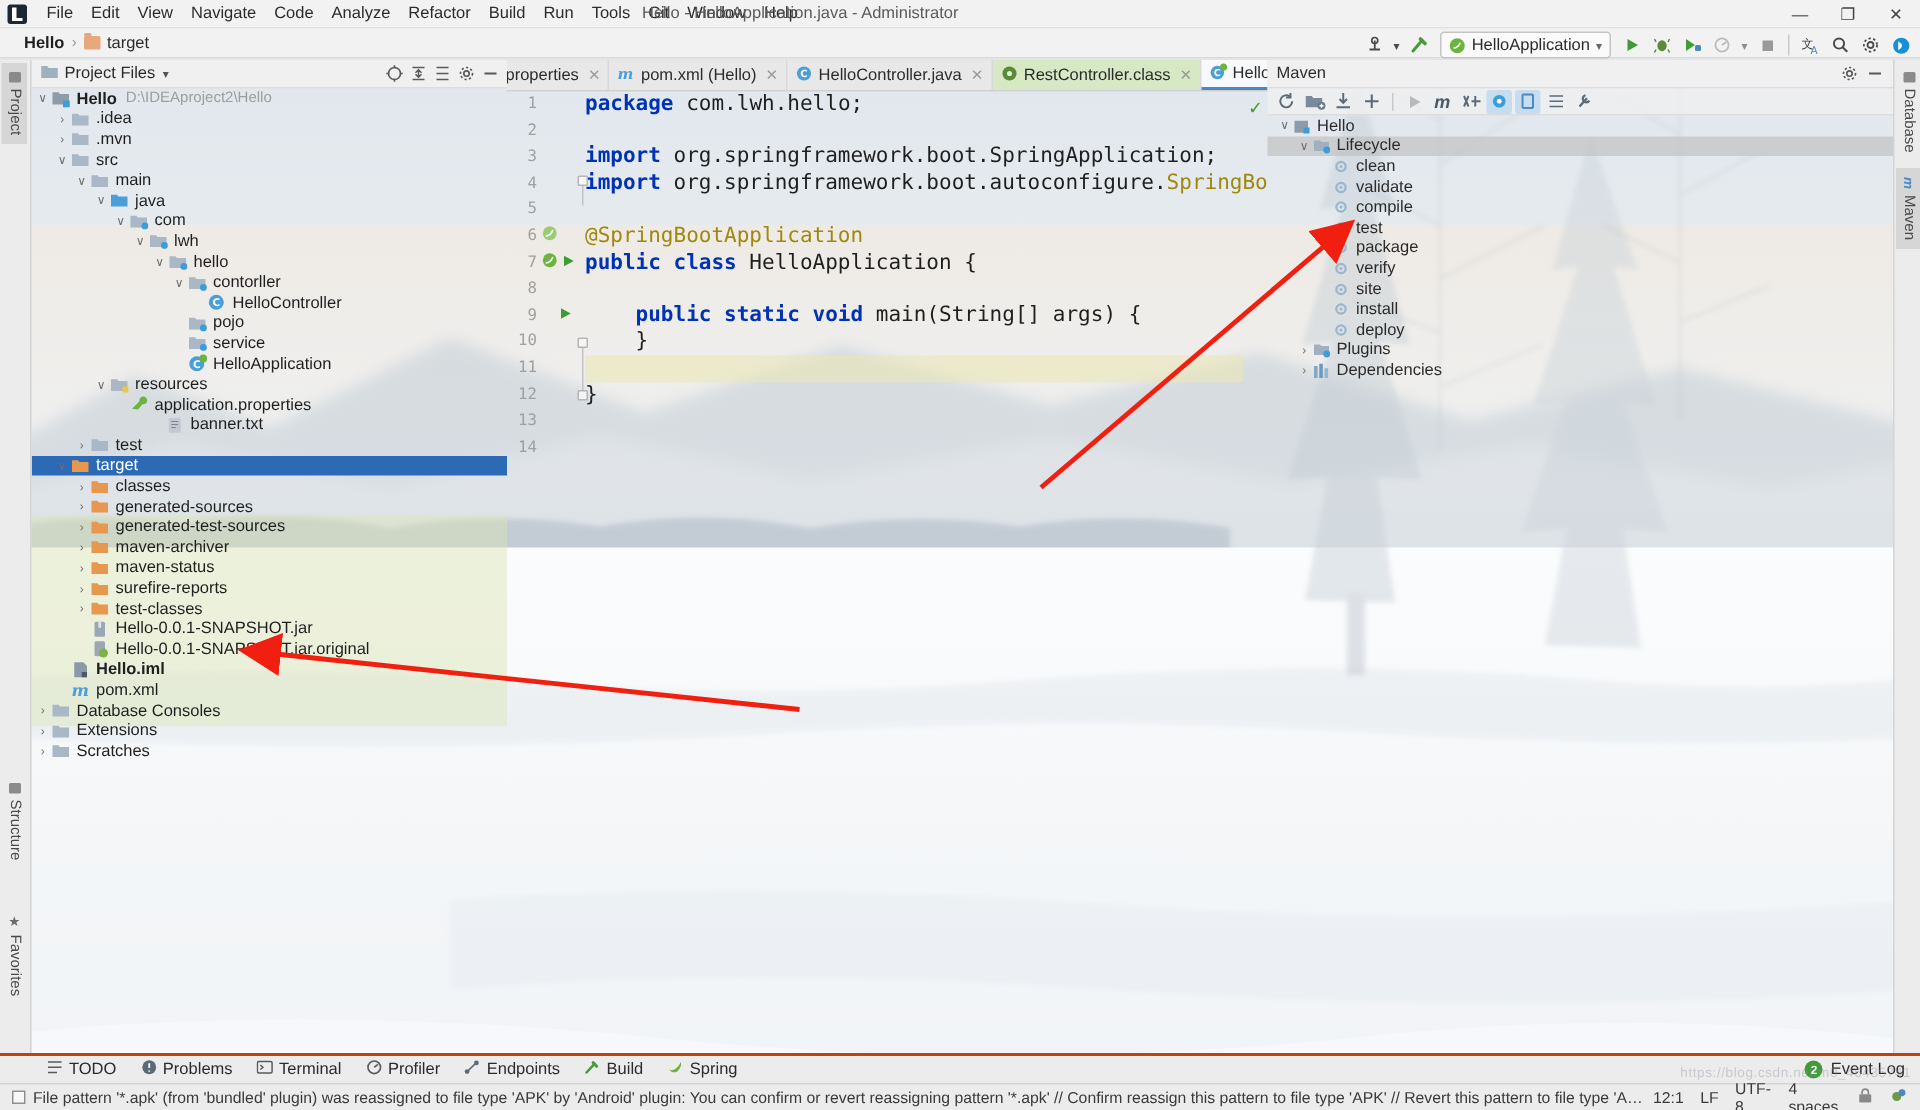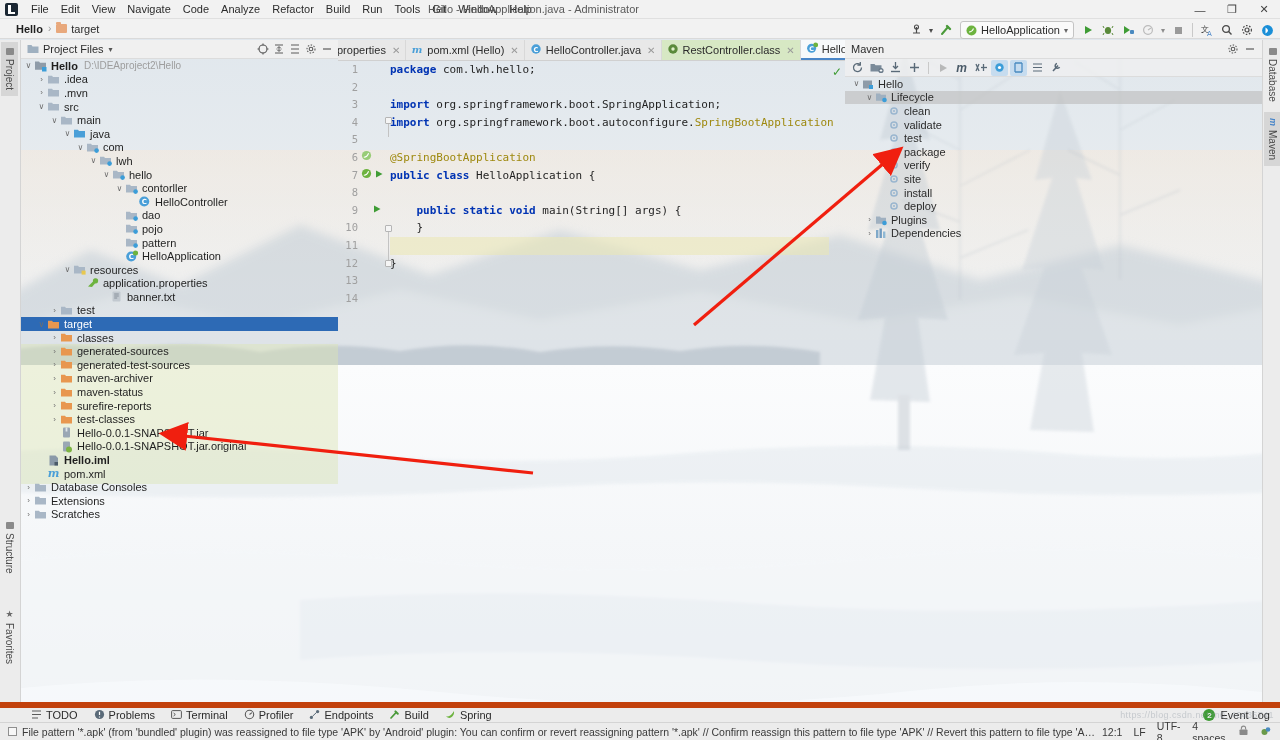--- a/index.html
+++ b/index.html
@@ -166,21 +166,21 @@
     z-index:2;
   }
   .gline{
     height:17.6px; line-height:17.6px; display:flex; align-items:center;
     position:relative;
   }
   .gnum{ width:20px; text-align:right; font-size:10.5px; color:#a0a0a0; }
   .gicons{ width:32px; display:flex; align-items:center; gap:1px; padding-left:3px;}
   .codebox{
     position:absolute; left:52px; top:0; right:16px; height:641px;
-    font-family:"DejaVu Sans Mono", monospace; font-size:11px;
+    font-family:"DejaVu Sans Mono", monospace; font-size:14px;
     z-index:2;
   }
   .cline{ height:17.6px; line-height:17.6px; white-space:pre; }
   .cline.hl{ background:rgba(235,232,178,0.55); }
   .kw{ color:#0033b3; font-weight:bold; }
   .ann{ color:#9e880d; }
   .cls2{ color:#9e880d; }
   .fn{ color:#1a1a1a; font-style:italic; }
   .plain{ color:#1f1f1f; }
   .checkmark{
@@ -218,21 +218,21 @@
   .mrow{
     height:13.6px; display:flex; align-items:center; font-size:11px;
     white-space:nowrap; cursor:default;
   }
   .mrow.sel{ background:rgba(190,190,190,0.65); }
   .m-ico{ width:12px; height:12px; flex:0 0 12px; margin-right:4px; position:relative; }
 
   
   .bottomstrip{
     position:absolute; left:0; bottom:18px; width:1280px; height:20px;
-    background:#ececec; border-top:6px solid #c2410c;
+    background:#ececec; border-top:2px solid #c2410c;
     display:flex; align-items:center; z-index:12; padding-left:24px; gap:2px;
   }
   .btab{
     display:flex; align-items:center; gap:4px; padding:0 7px; height:20px;
     font-size:11px; color:#2b2b2b; cursor:default;
   }
   .evtlog{
     margin-left:auto; display:flex; align-items:center; gap:5px; padding-right:10px;
     font-size:11px;
   }
@@ -580,37 +580,29 @@
             <text x="6.2" y="9" font-size="7" fill="#fff" text-anchor="middle" font-family="DejaVu Sans" font-weight="bold">C</text>
           </svg></span>
         <span class="tname">HelloController</span>
       </div>
       <div class="trow" style="padding-left: 93px;">
         <span class="arrow none"></span>
         <span class="ico"><svg width="13" height="13" viewBox="0 0 13 13">
             <path d="M1 2.8 h4 l1 1.2 h6 v6.6 h-11 Z" fill="#a9b7c6"></path>
             <circle cx="10.6" cy="9.6" r="2.3" fill="#3c9dd8"></circle>
           </svg></span>
-        <span class="tname">dao</span>
+        <span class="tname">pojo</span>
       </div>
       <div class="trow" style="padding-left: 93px;">
         <span class="arrow none"></span>
         <span class="ico"><svg width="13" height="13" viewBox="0 0 13 13">
             <path d="M1 2.8 h4 l1 1.2 h6 v6.6 h-11 Z" fill="#a9b7c6"></path>
             <circle cx="10.6" cy="9.6" r="2.3" fill="#3c9dd8"></circle>
           </svg></span>
-        <span class="tname">pojo</span>
-      </div>
-      <div class="trow" style="padding-left: 93px;">
-        <span class="arrow none"></span>
-        <span class="ico"><svg width="13" height="13" viewBox="0 0 13 13">
-            <path d="M1 2.8 h4 l1 1.2 h6 v6.6 h-11 Z" fill="#a9b7c6"></path>
-            <circle cx="10.6" cy="9.6" r="2.3" fill="#3c9dd8"></circle>
-          </svg></span>
-        <span class="tname">pattern</span>
+        <span class="tname">service</span>
       </div>
       <div class="trow" style="padding-left: 93px;">
         <span class="arrow none"></span>
         <span class="ico"><svg width="13" height="13" viewBox="0 0 13 13">
             <circle cx="6.2" cy="6.5" r="5" fill="#4a9fd8"></circle>
             <text x="6.2" y="9" font-size="7" fill="#fff" text-anchor="middle" font-family="DejaVu Sans" font-weight="bold">C</text>
             <circle cx="10.5" cy="3" r="2.6" fill="#6db33f"></circle>
           </svg></span>
         <span class="tname">HelloApplication</span>
       </div>
@@ -1007,20 +999,28 @@
             <circle cx="6" cy="6" r="1" fill="#9ab6cf"></circle>
           </svg></span>
         <span>validate</span>
       </div>
       <div class="mrow" style="padding-left: 32px;">
         <span class="arrow none"></span>
         <span class="m-ico"><svg width="12" height="12" viewBox="0 0 12 12">
             <circle cx="6" cy="6" r="3.1" fill="none" stroke="#9ab6cf" stroke-width="1.5"></circle>
             <circle cx="6" cy="6" r="1" fill="#9ab6cf"></circle>
           </svg></span>
+        <span>compile</span>
+      </div>
+      <div class="mrow" style="padding-left: 32px;">
+        <span class="arrow none"></span>
+        <span class="m-ico"><svg width="12" height="12" viewBox="0 0 12 12">
+            <circle cx="6" cy="6" r="3.1" fill="none" stroke="#9ab6cf" stroke-width="1.5"></circle>
+            <circle cx="6" cy="6" r="1" fill="#9ab6cf"></circle>
+          </svg></span>
         <span>test</span>
       </div>
       <div class="mrow" style="padding-left: 32px;">
         <span class="arrow none"></span>
         <span class="m-ico"><svg width="12" height="12" viewBox="0 0 12 12">
             <circle cx="6" cy="6" r="3.1" fill="none" stroke="#9ab6cf" stroke-width="1.5"></circle>
             <circle cx="6" cy="6" r="1" fill="#9ab6cf"></circle>
           </svg></span>
         <span>package</span>
       </div>

